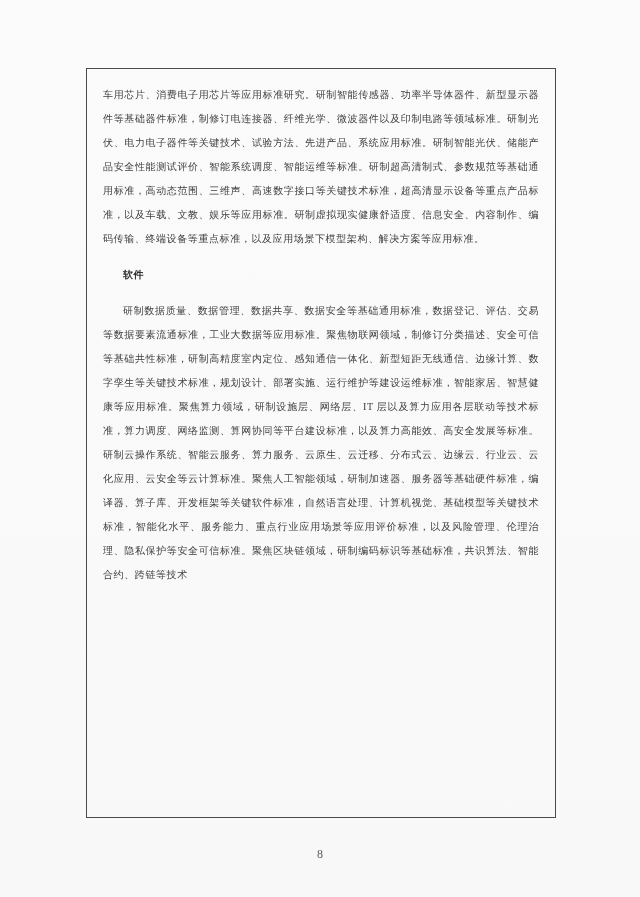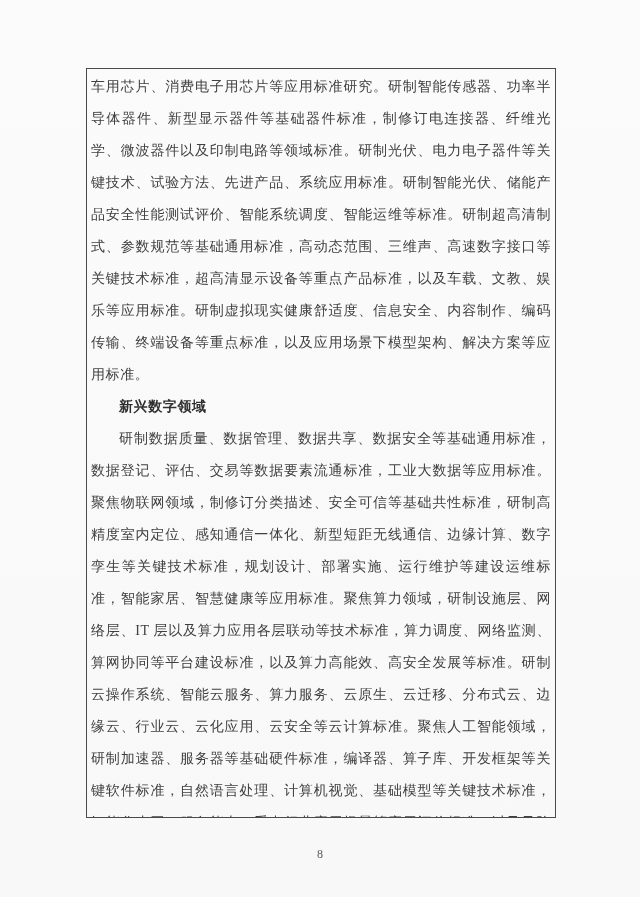--- a/index.html
+++ b/index.html
@@ -26,23 +26,23 @@
     top: 68px;
     width: 470px;
     height: 750px;
     box-sizing: border-box;
     border: 1.5px solid #4a4a4a;
     padding: 2px 4px 0 4px;
     overflow: hidden;
     background: transparent;
   }
   .content-cell p {
-    margin: 0;
-    font-size: 14px;
-    line-height: 32px;
+    margin: 12px;
+    font-size: 10px;
+    line-height: 24px;
     letter-spacing: 0.6px;
     text-align: justify;
     text-justify: inter-ideograph;
     word-break: break-all;
   }
   .para-indent {
     text-indent: 2em;
   }
   .section-heading {
     font-weight: bold;
@@ -60,17 +60,17 @@
     color: #5a5a5a;
     letter-spacing: 0;
   }
 </style>
 </head>
 <body>
 
 <div class="scan-page">
   <div class="content-cell">
     <p class="para-body">车用芯片、消费电子用芯片等应用标准研究。研制智能传感器、功率半导体器件、新型显示器件等基础器件标准，制修订电连接器、纤维光学、微波器件以及印制电路等领域标准。研制光伏、电力电子器件等关键技术、试验方法、先进产品、系统应用标准。研制智能光伏、储能产品安全性能测试评价、智能系统调度、智能运维等标准。研制超高清制式、参数规范等基础通用标准，高动态范围、三维声、高速数字接口等关键技术标准，超高清显示设备等重点产品标准，以及车载、文教、娱乐等应用标准。研制虚拟现实健康舒适度、信息安全、内容制作、编码传输、终端设备等重点标准，以及应用场景下模型架构、解决方案等应用标准。</p>
-    <p class="section-heading">新兴数字领域</p>
+    <p class="section-heading">软件</p>
     <p class="para-body para-indent">研制数据质量、数据管理、数据共享、数据安全等基础通用标准，数据登记、评估、交易等数据要素流通标准，工业大数据等应用标准。聚焦物联网领域，制修订分类描述、安全可信等基础共性标准，研制高精度室内定位、感知通信一体化、新型短距无线通信、边缘计算、数字孪生等关键技术标准，规划设计、部署实施、运行维护等建设运维标准，智能家居、智慧健康等应用标准。聚焦算力领域，研制设施层、网络层、IT 层以及算力应用各层联动等技术标准，算力调度、网络监测、算网协同等平台建设标准，以及算力高能效、高安全发展等标准。研制云操作系统、智能云服务、算力服务、云原生、云迁移、分布式云、边缘云、行业云、云化应用、云安全等云计算标准。聚焦人工智能领域，研制加速器、服务器等基础硬件标准，编译器、算子库、开发框架等关键软件标准，自然语言处理、计算机视觉、基础模型等关键技术标准，智能化水平、服务能力、重点行业应用场景等应用评价标准，以及风险管理、伦理治理、隐私保护等安全可信标准。聚焦区块链领域，研制编码标识等基础标准，共识算法、智能合约、跨链等技术</p>
   </div>
   <div class="page-number">8</div>
 </div>
 
 </body></html>

